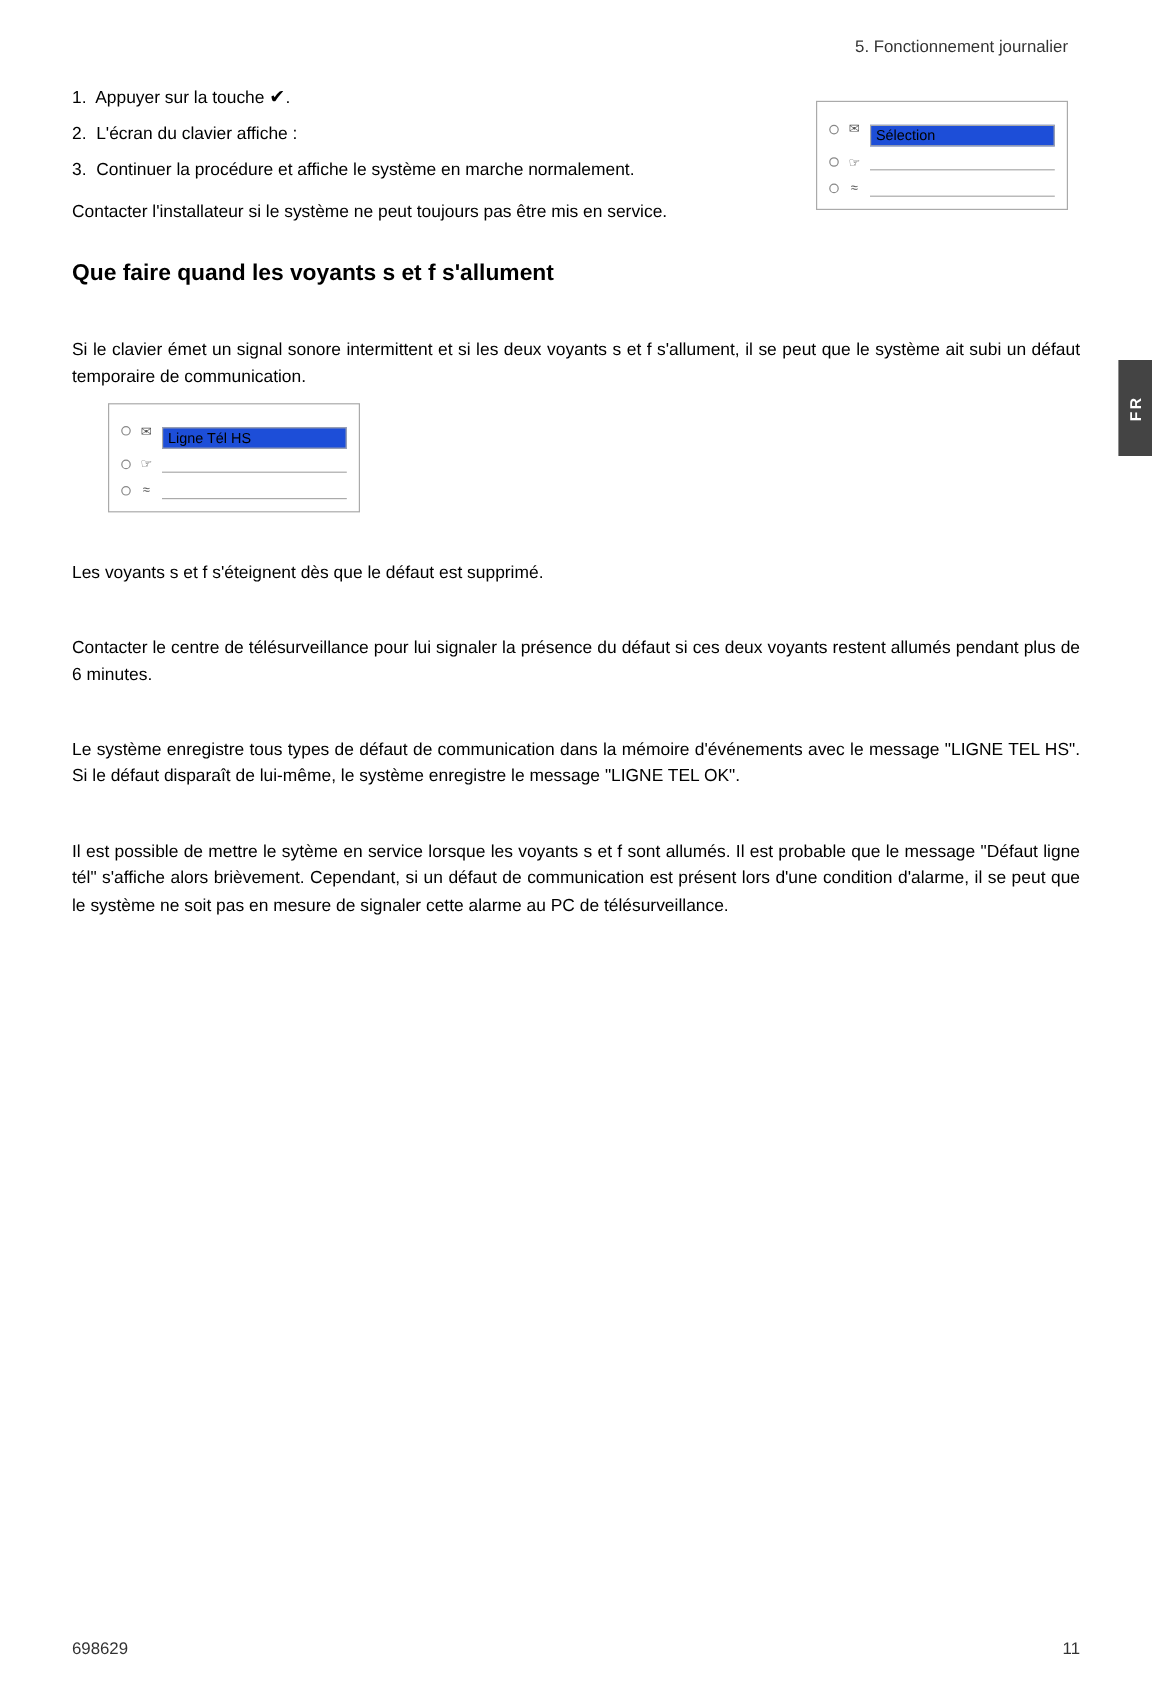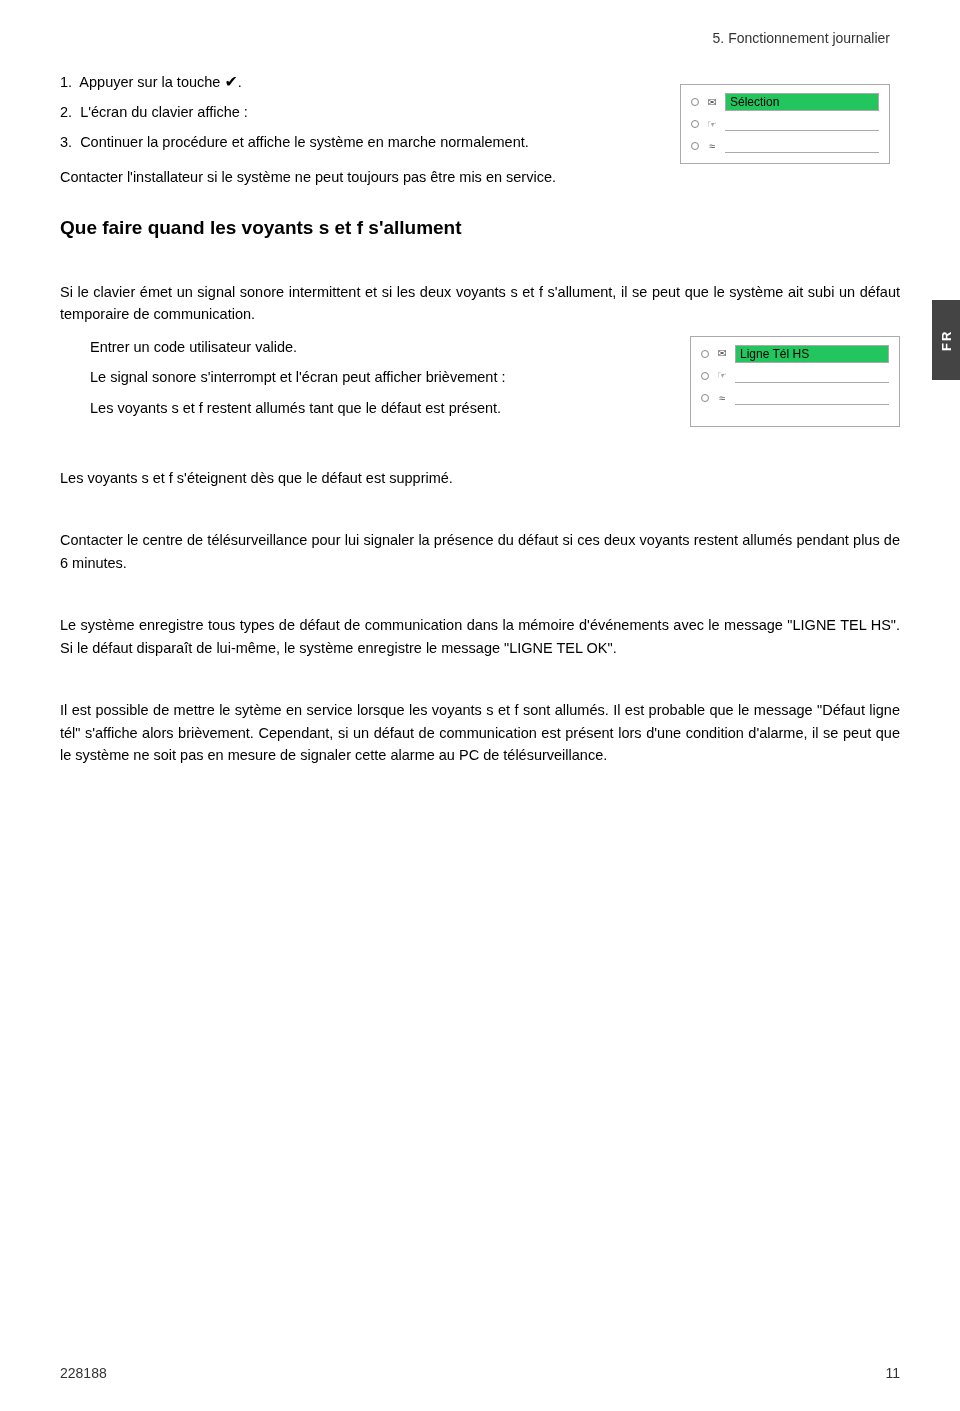--- a/index.html
+++ b/index.html
@@ -162,22 +162,23 @@
       width: 14px;
       text-align: center;
       flex-shrink: 0;
     }
 
     .display-text-area {
       flex: 1;
       border: 1px solid #aaa;
       padding: 1px 4px;
       font-size: 12px;
-      background: #22c55e;
+      background: #1d4ed8;
       min-width: 100px;
+      margin-top: 11px;
     }
 
     .display-line-empty {
       flex: 1;
       border-bottom: 1px solid #aaa;
       min-width: 100px;
       height: 14px;
     }
 
     
@@ -242,25 +243,20 @@
         </div>
       </div>
     </div>
   </div>
 
   <h2 class="section-heading">Que faire quand les voyants s et f s'allument</h2>
 
   <p class="body-text">Si le clavier émet un signal sonore intermittent et si les deux voyants s et f s'allument, il se peut que le système ait subi un défaut temporaire de communication.</p>
 
   <div class="indented-section">
-    <div class="indented-text">
-      <p>Entrer un code utilisateur valide.</p>
-      <p>Le signal sonore s'interrompt et l'écran peut afficher brièvement :</p>
-      <p>Les voyants s et f restent allumés tant que le défaut est présent.</p>
-    </div>
 
     <div class="display-box" style="margin-top:0;">
       <div class="display-row">
         <span class="led-circle"></span>
         <span class="led-icon">✉</span>
         <div class="display-text-area">Ligne Tél HS</div>
       </div>
       <div class="display-row">
         <span class="led-circle"></span>
         <span class="led-icon">☞</span>
@@ -273,17 +269,17 @@
       </div>
     </div>
   </div>
 
   <p class="body-text">Les voyants s et f s'éteignent dès que le défaut est supprimé.</p>
   <p class="body-text">Contacter le centre de télésurveillance pour lui signaler la présence du défaut si ces deux voyants restent allumés pendant plus de 6 minutes.</p>
   <p class="body-text">Le système enregistre tous types de défaut de communication dans la mémoire d'événements avec le message "LIGNE TEL HS". Si le défaut disparaît de lui-même, le système enregistre le message "LIGNE TEL OK".</p>
   <p class="body-text">Il est possible de mettre le sytème en service lorsque les voyants s et f sont allumés. Il est probable que le message "Défaut ligne tél" s'affiche alors brièvement. Cependant, si un défaut de communication est présent lors d'une condition d'alarme, il se peut que le système ne soit pas en mesure de signaler cette alarme au PC de télésurveillance.</p>
 
   <div class="page-footer">
-    <span>228188</span>
+    <span>698629</span>
     <span>11</span>
   </div>
 
 </div>
 
 </body></html>

